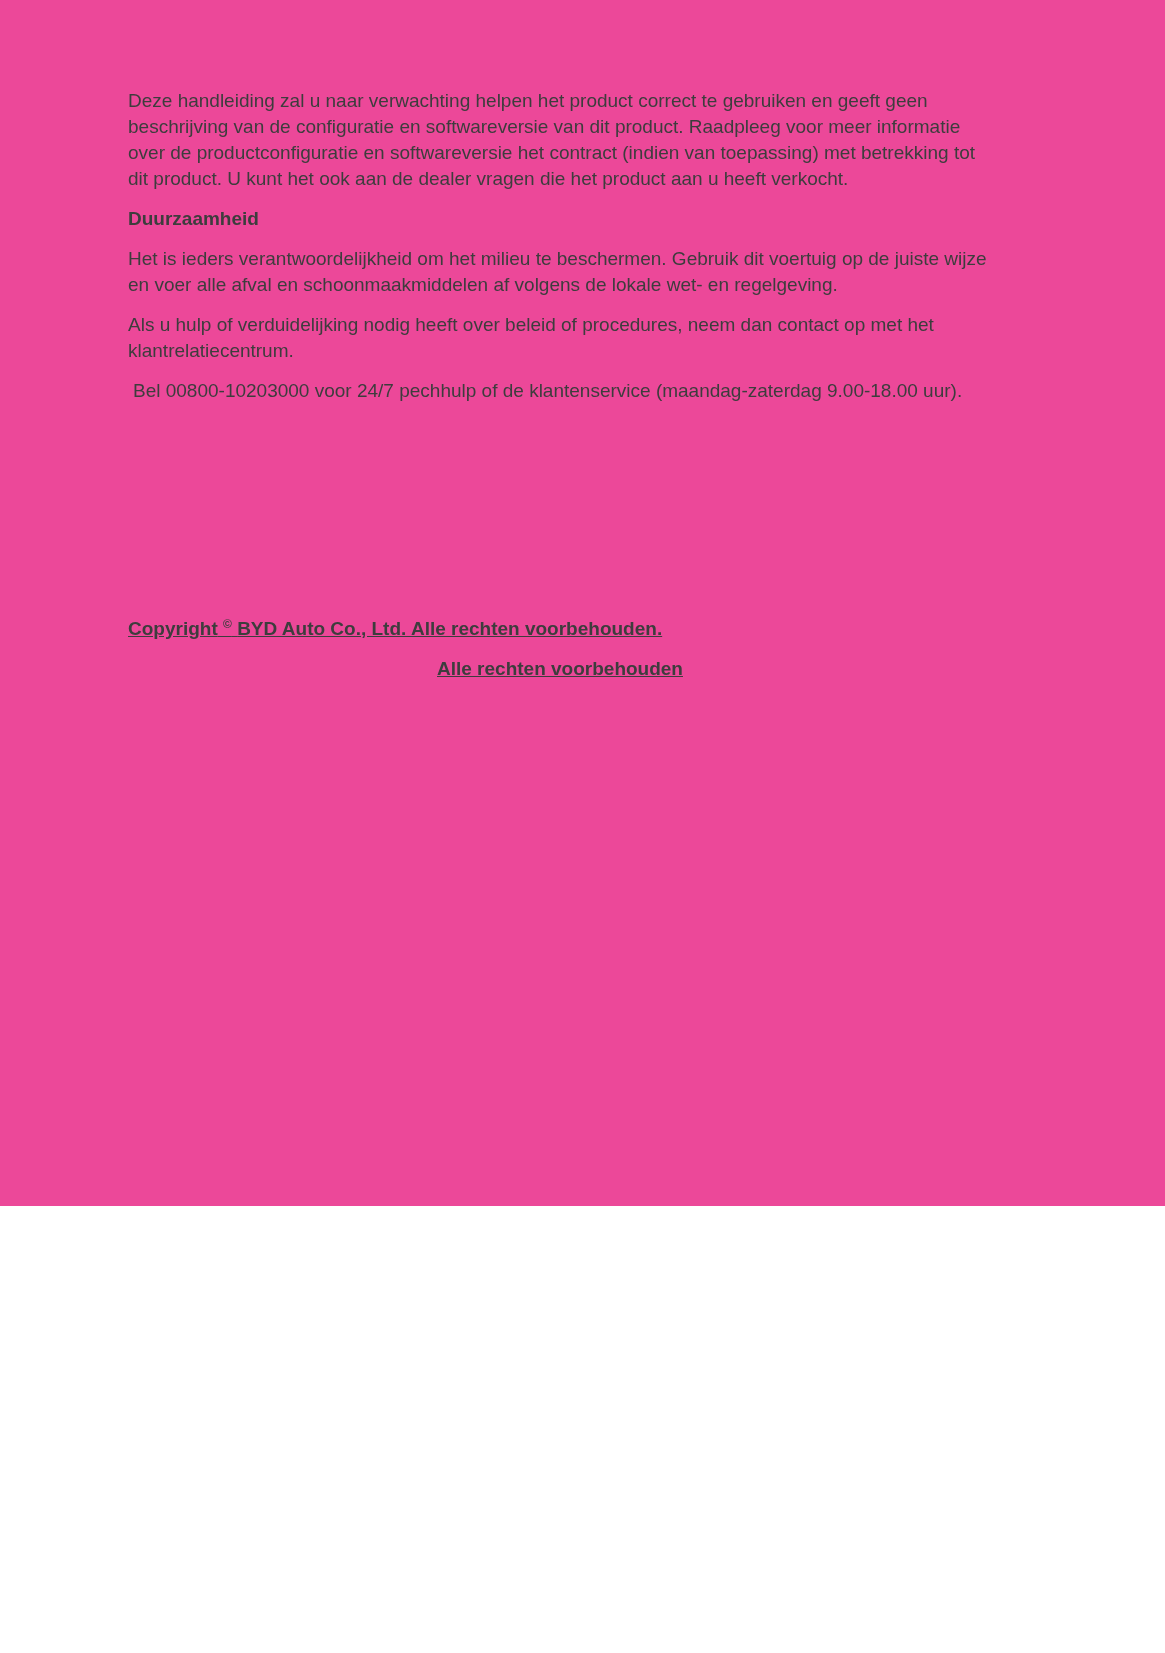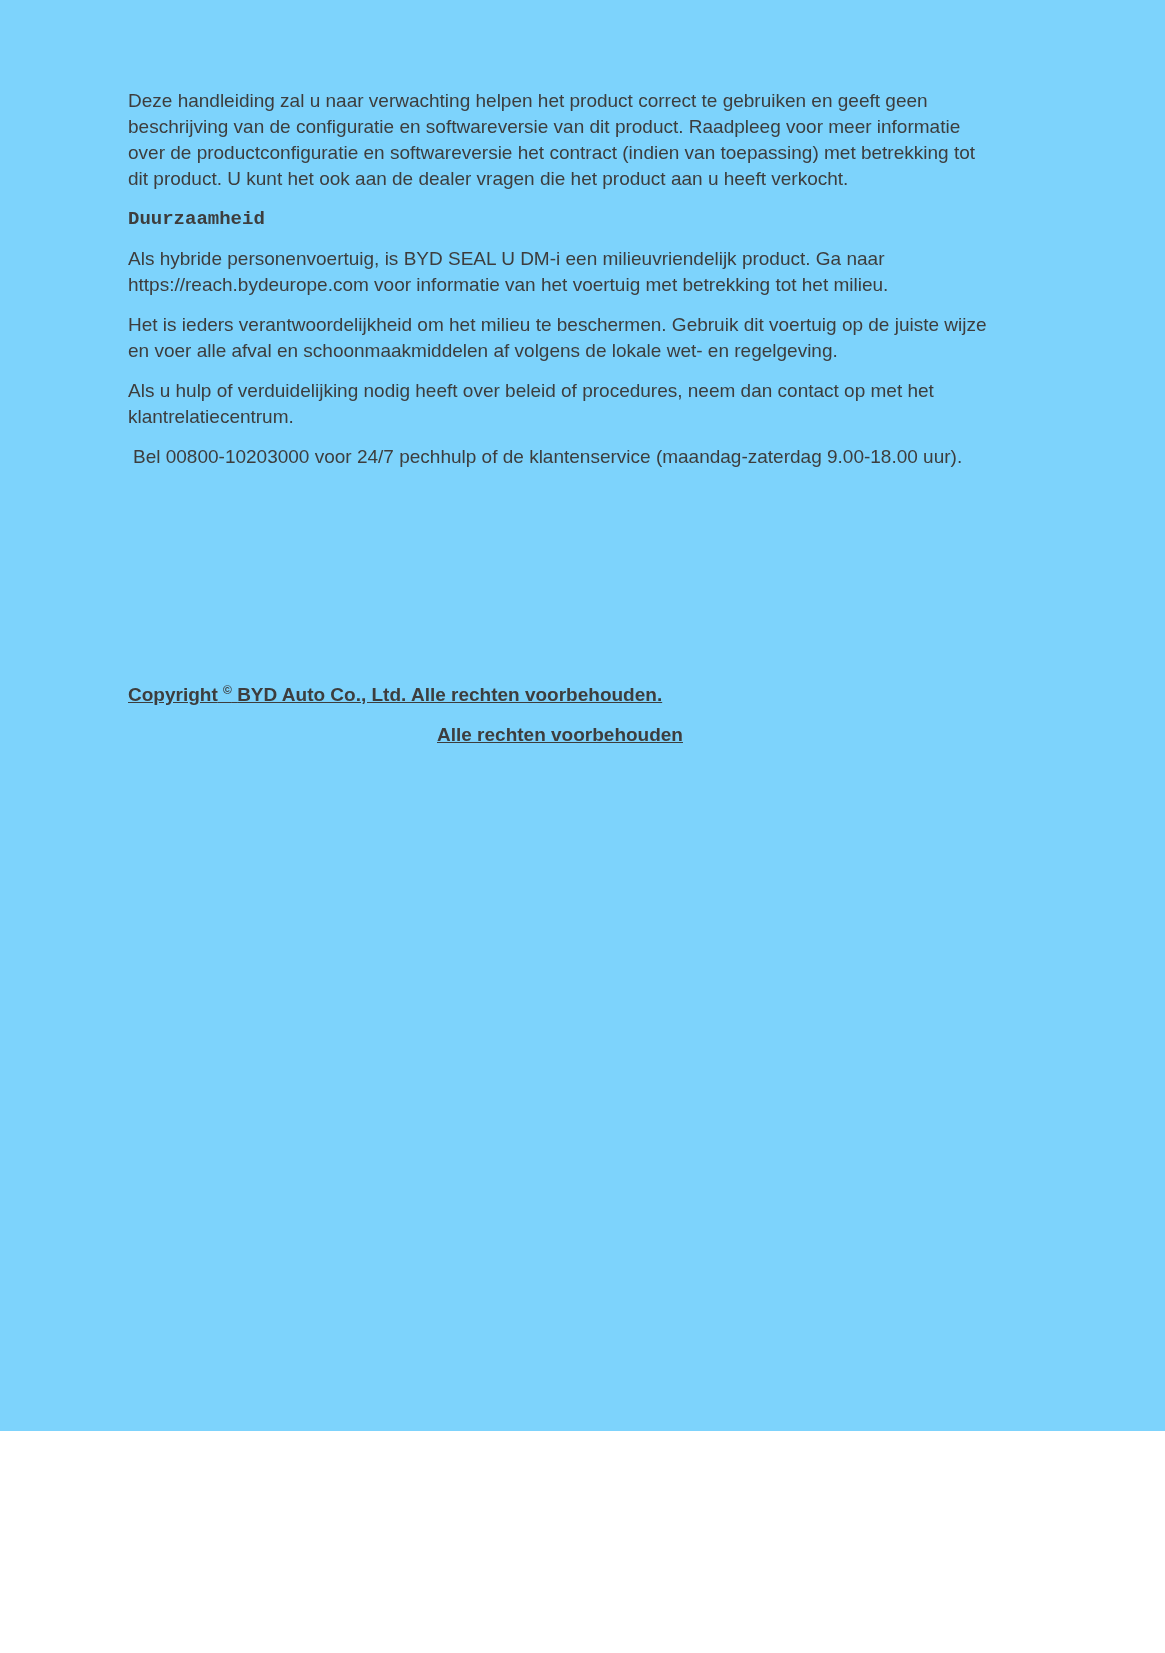--- a/index.html
+++ b/index.html
@@ -4,22 +4,22 @@
 <style>
   * { box-sizing: border-box; }
   html, body {
     margin: 0;
     padding: 0;
     background: #ffffff;
   }
   .page {
     position: relative;
     width: 1165px;
-    height: 1431px;
-    background: #7dd3fc;
+    height: 1206px;
+    background: #ec4899;
     font-family: "Liberation Sans", sans-serif;
     color: #3d3d3d;
     overflow: hidden;
   }
   .content {
     position: absolute;
     left: 128px;
     top: 88px;
     width: 864px;
     font-size: 19px;
@@ -27,21 +27,20 @@
   }
   .content p {
     margin: 0 0 14px 0;
   }
   .heading {
     font-size: 19px;
     line-height: 26px;
     font-weight: bold;
     margin: 0 0 14px 0;
     color: #3d3d3d;
-    font-family: Liberation Mono, monospace;
   }
   .bold {
     font-weight: bold;
     text-decoration: underline;
   }
   .copyright-line {
     margin-top: 212px !important;
   }
   .sup {
     font-size: 12px;
@@ -66,21 +65,20 @@
 </head>
 <body>
 
 <div class="page">
   <div class="content">
 
     <p>Deze handleiding zal u naar verwachting helpen het product correct te gebruiken en geeft geen beschrijving van de configuratie en softwareversie van dit product. Raadpleeg voor meer informatie over de productconfiguratie en softwareversie het contract (indien van toepassing) met betrekking tot dit product. U kunt het ook aan de dealer vragen die het product aan u heeft verkocht.</p>
 
     <p class="heading">Duurzaamheid</p>
 
-    <p>Als hybride personenvoertuig, is BYD SEAL U DM-i een milieuvriendelijk product. Ga naar https://reach.bydeurope.com voor informatie van het voertuig met betrekking tot het milieu.</p>
 
     <p>Het is ieders verantwoordelijkheid om het milieu te beschermen. Gebruik dit voertuig op de juiste wijze en voer alle afval en schoonmaakmiddelen af volgens de lokale wet- en regelgeving.</p>
 
 
     <p>Als u hulp of verduidelijking nodig heeft over beleid of procedures, neem dan contact op met het klantrelatiecentrum.</p>
 
 
     <p class="indent-sm">Bel 00800-10203000 voor 24/7 pechhulp of de klantenservice (maandag-zaterdag 9.00-18.00 uur).</p>
 
     <p class="bold copyright-line"><span>Copyright</span> <span class="sup">©</span> <span>BYD Auto Co., Ltd. Alle rechten voorbehouden.</span></p>

